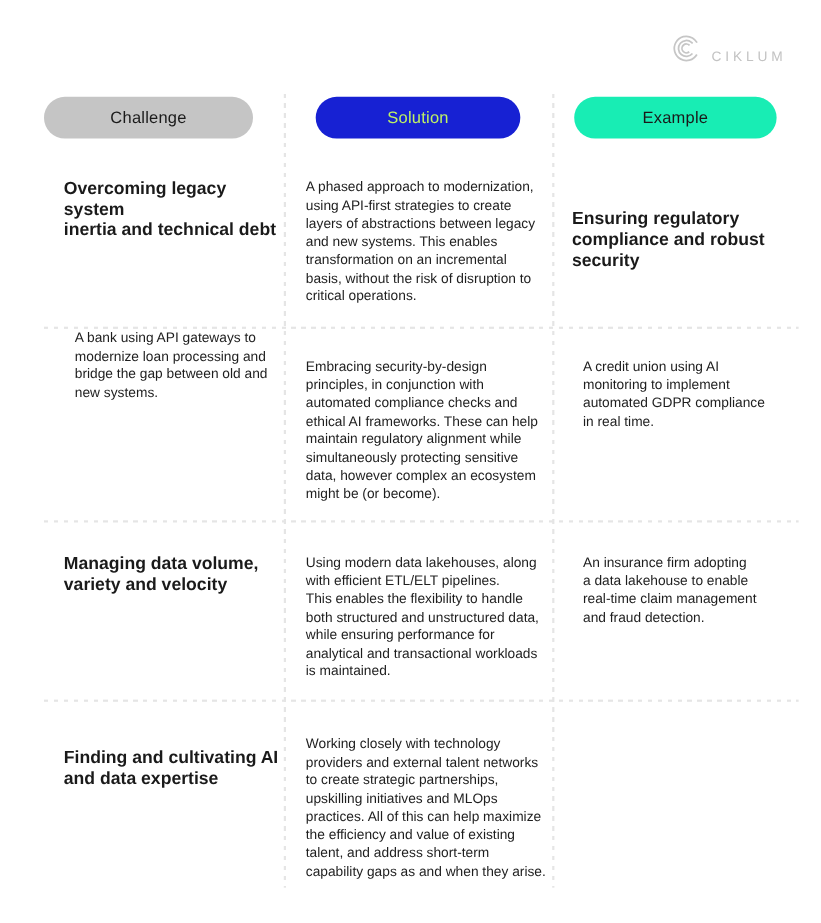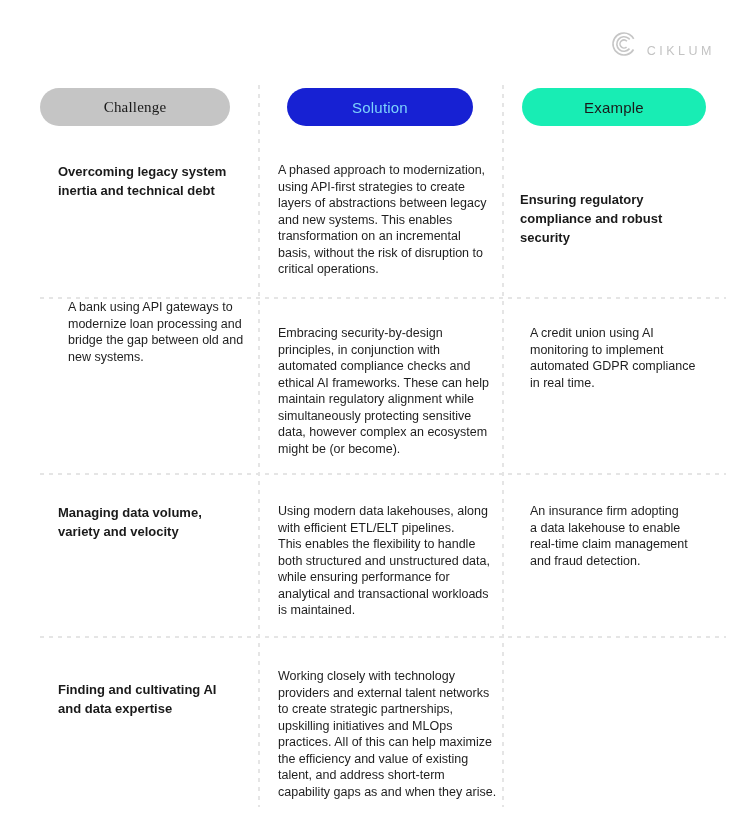--- a/index.html
+++ b/index.html
@@ -41,39 +41,39 @@
 
   .grid {
     position: absolute; inset: 0;
     display: grid;
     grid-template-columns: 218px 244px 224px;
     grid-template-rows: 77px 135px 176px 163px auto;
   }
 
   
   .hcell { display: flex; align-items: flex-start; }
-  .hcell.c1 { justify-content: flex-start; font-family: Liberation Serif, serif; }
+  .hcell.c1 { justify-content: flex-start; }
   .hcell.c2, .hcell.c3 { justify-content: center; }
   .pill {
     margin-top: 3px; height: 38px; border-radius: 19px;
     display: flex; align-items: center; justify-content: center;
     font-size: 15px; font-weight: 500; letter-spacing: 0.2px;
   }
   .pill-challenge { width: 190px; background: #c5c5c5; color: #1a1a1a; }
-  .pill-solution  { width: 186px; background: #1721d3; color: #7dd3fc; }
+  .pill-solution  { width: 186px; background: #1721d3; color: #bef264; }
   .pill-example   { width: 184px; background: #18edb4; color: #1a1a1a; }
 
   
   .cell {
     white-space: pre-line;
     color: #1e1e1e;
     font-size: 12.5px; line-height: 16.5px;
     box-sizing: border-box;
   }
-  .cell.c1 { padding-left: 18px; font-weight: 700; font-size: 13px; line-height: 19px; color: #1a1a1a; }
+  .cell.c1 { padding-left: 18px; font-weight: 700; font-size: 16px; line-height: 19px; color: #1a1a1a; }
   .cell.c2 { padding-left: 20px; }
   .cell.c3 { padding-left: 28px; }
   .cell.r2 { padding-top: 28px; }
   .cell.r3 { padding-top: 30px; }
   .cell.r4 { padding-top: 32px; }
   .cell.c1.r4 { padding-top: 44px; }
   .cell.c3.r1 { padding-top: 2px; }
 </style>
 </head>
 <body>

